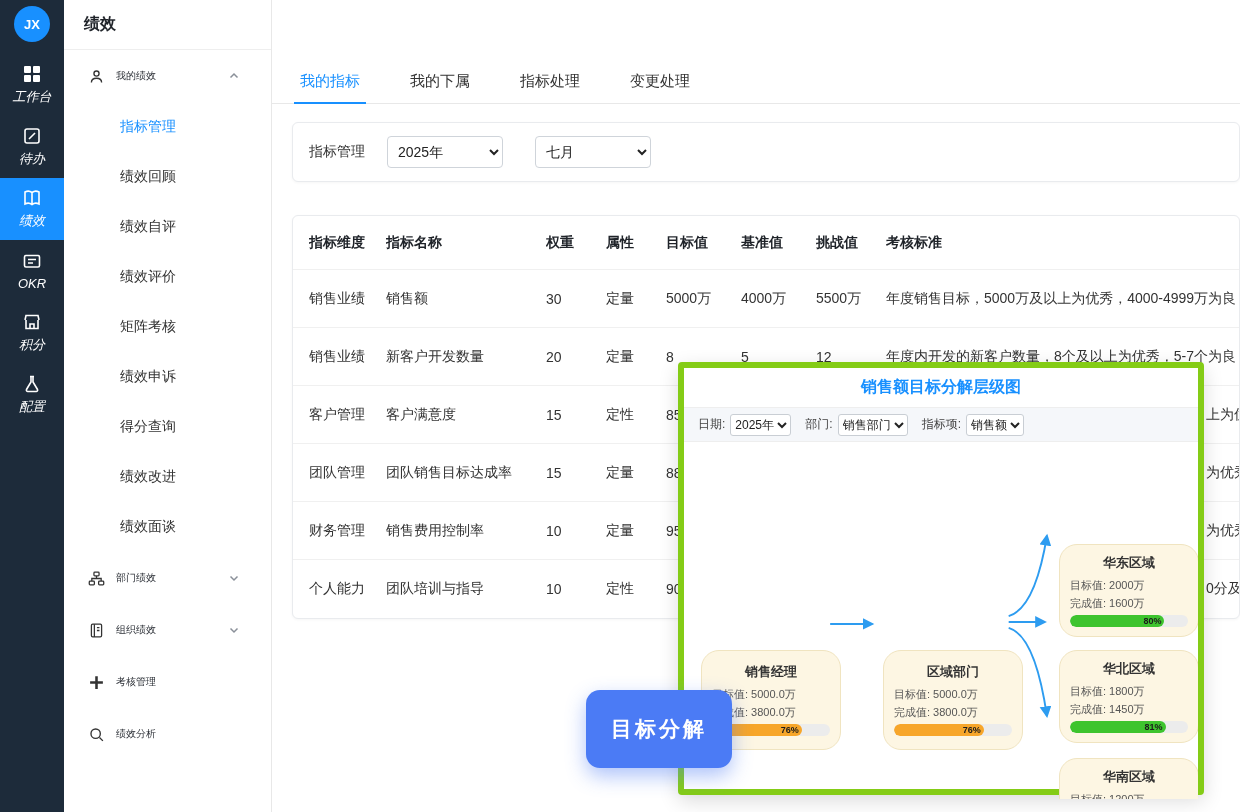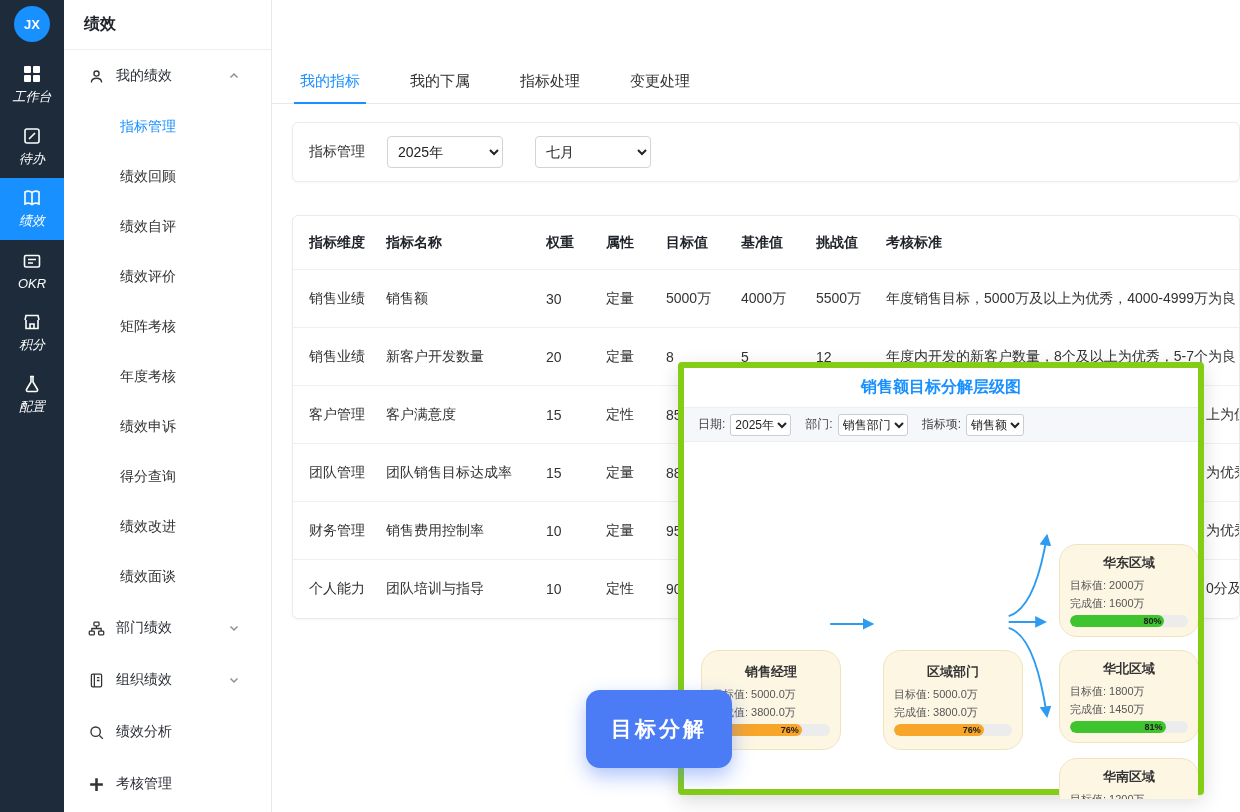--- a/index.html
+++ b/index.html
@@ -18,21 +18,21 @@
     justify-content:center; gap:4px; color:#fff; font-size:13px; cursor:pointer; }
   .rail-item.active { background:#1890ff; }
   .rail-item svg { width:20px; height:20px; display:block; }
 
   
   .sidebar { width:208px; height:100%; background:#fff; border-right:1px solid #e8e8e8;
     flex-shrink:0; z-index:4; overflow:hidden; }
   .sidebar-header { height:50px; display:flex; align-items:center; padding-left:20px;
     font-size:16px; font-weight:bold; color:#1f2329; border-bottom:1px solid #eee; }
   .menu-item { height:52px; display:flex; align-items:center; padding:0 20px 0 24px;
-    font-size:14px; color:#2b2f36; cursor:pointer; }
+    font-size:10px; color:#2b2f36; cursor:pointer; }
   .menu-item svg { width:17px; height:17px; margin-right:11px; flex-shrink:0; }
   .menu-item .chev { margin-left:auto; width:12px; height:12px; }
   .sub-item { height:50px; display:flex; align-items:center; padding-left:56px;
     font-size:14px; color:#333; cursor:pointer; }
   .sub-item.active { color:#1890ff; }
 
   
   .main { flex:1; position:relative; background:#fff; min-width:0; }
   .tabbar { margin-top:60px; padding-left:22px; display:flex; gap:38px;
     border-bottom:1px solid #e8e8e8; height:44px; }
@@ -173,21 +173,20 @@
       <svg class="chev" viewBox="0 0 12 12" fill="none" stroke="#8a9099" stroke-width="1.5">
           <path d="M2.5 7.5 L6 4 L9.5 7.5"></path>
         </svg>
     </div>
 
     <div class="sub-item active">指标管理</div>
     <div class="sub-item">绩效回顾</div>
     <div class="sub-item">绩效自评</div>
     <div class="sub-item">绩效评价</div>
     <div class="sub-item">矩阵考核</div>
-    <div class="sub-item">年度考核</div>
     <div class="sub-item">绩效申诉</div>
     <div class="sub-item">得分查询</div>
     <div class="sub-item">绩效改进</div>
     <div class="sub-item">绩效面谈</div>
 
     <div class="menu-item">
       <svg viewBox="0 0 20 20" fill="none" stroke="#333" stroke-width="1.5">
           <rect x="7" y="2.5" width="6" height="4.5" rx="1"></rect>
           <rect x="1.5" y="13" width="6" height="4.5" rx="1"></rect>
           <rect x="12.5" y="13" width="6" height="4.5" rx="1"></rect>
@@ -204,32 +203,32 @@
           <rect x="4" y="2.5" width="12" height="15" rx="1.5"></rect>
           <path d="M7.5 2.5 V17.5 M10.5 6.5 H13.5 M10.5 10 H13.5"></path>
         </svg>
       <span>组织绩效</span>
       <svg class="chev" viewBox="0 0 12 12" fill="none" stroke="#8a9099" stroke-width="1.5">
           <path d="M2.5 4.5 L6 8 L9.5 4.5"></path>
         </svg>
     </div>
 
     <div class="menu-item">
+      <svg viewBox="0 0 20 20" fill="#333">
+          <path d="M8.5 2.5 h3 v6 h6 v3 h-6 v6 h-3 v-6 h-6 v-3 h6 z"></path>
+        </svg>
+      <span>考核管理</span>
+    </div>
+
+    <div class="menu-item">
       <svg viewBox="0 0 20 20" fill="none" stroke="#333" stroke-width="1.6">
           <circle cx="9" cy="9" r="5.5"></circle>
           <path d="M13.5 13.5 L17.5 17.5"></path>
         </svg>
       <span>绩效分析</span>
-    </div>
-
-    <div class="menu-item">
-      <svg viewBox="0 0 20 20" fill="#333">
-          <path d="M8.5 2.5 h3 v6 h6 v3 h-6 v6 h-3 v-6 h-6 v-3 h6 z"></path>
-        </svg>
-      <span>考核管理</span>
     </div>
   </aside>
 
   <div class="main">
 
     <div class="tabbar">
       <div class="tab active">我的指标</div>
       <div class="tab">我的下属</div>
       <div class="tab">指标处理</div>
       <div class="tab">变更处理</div>

